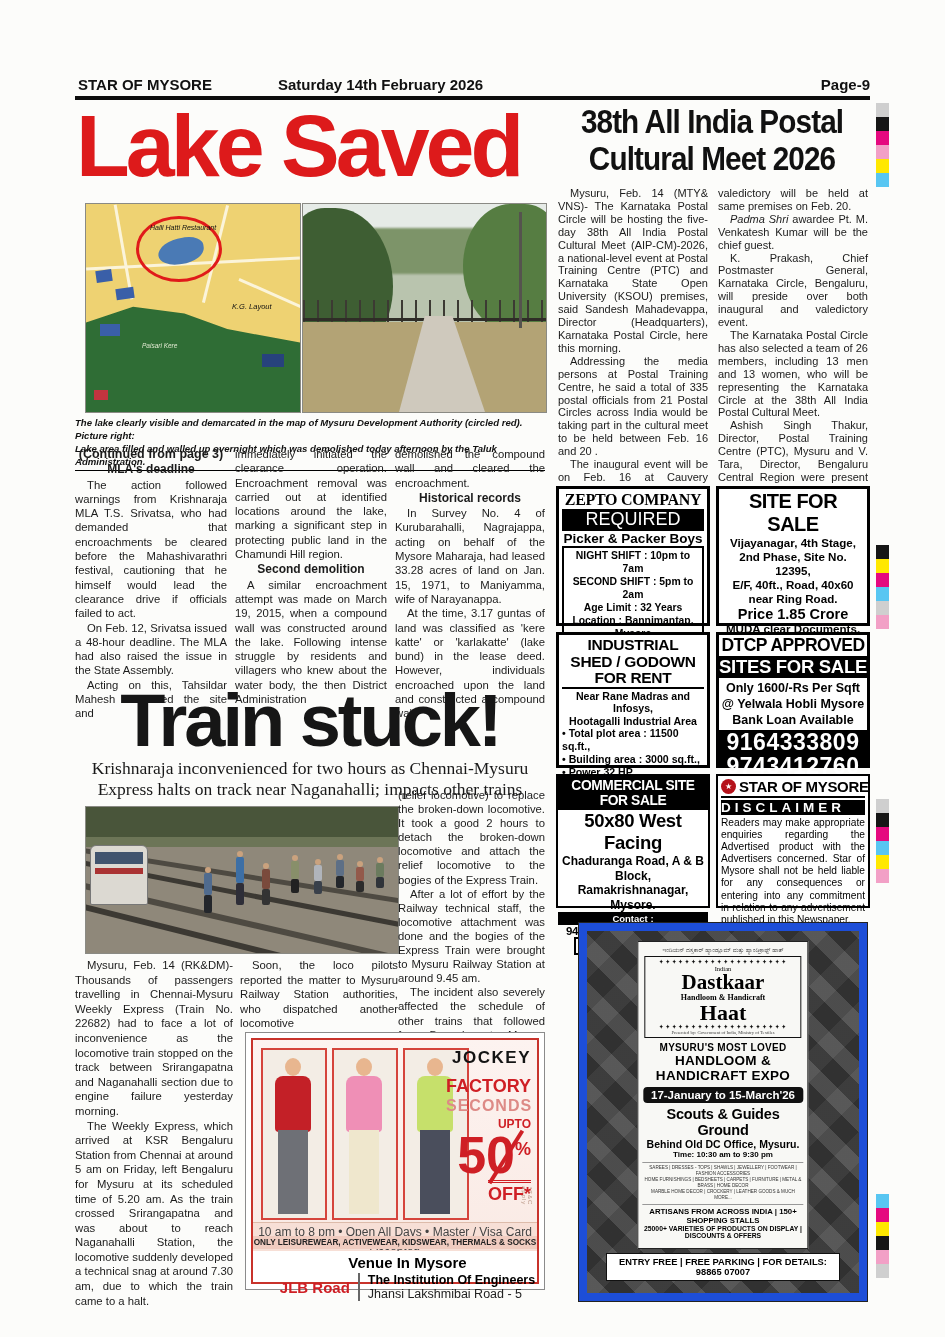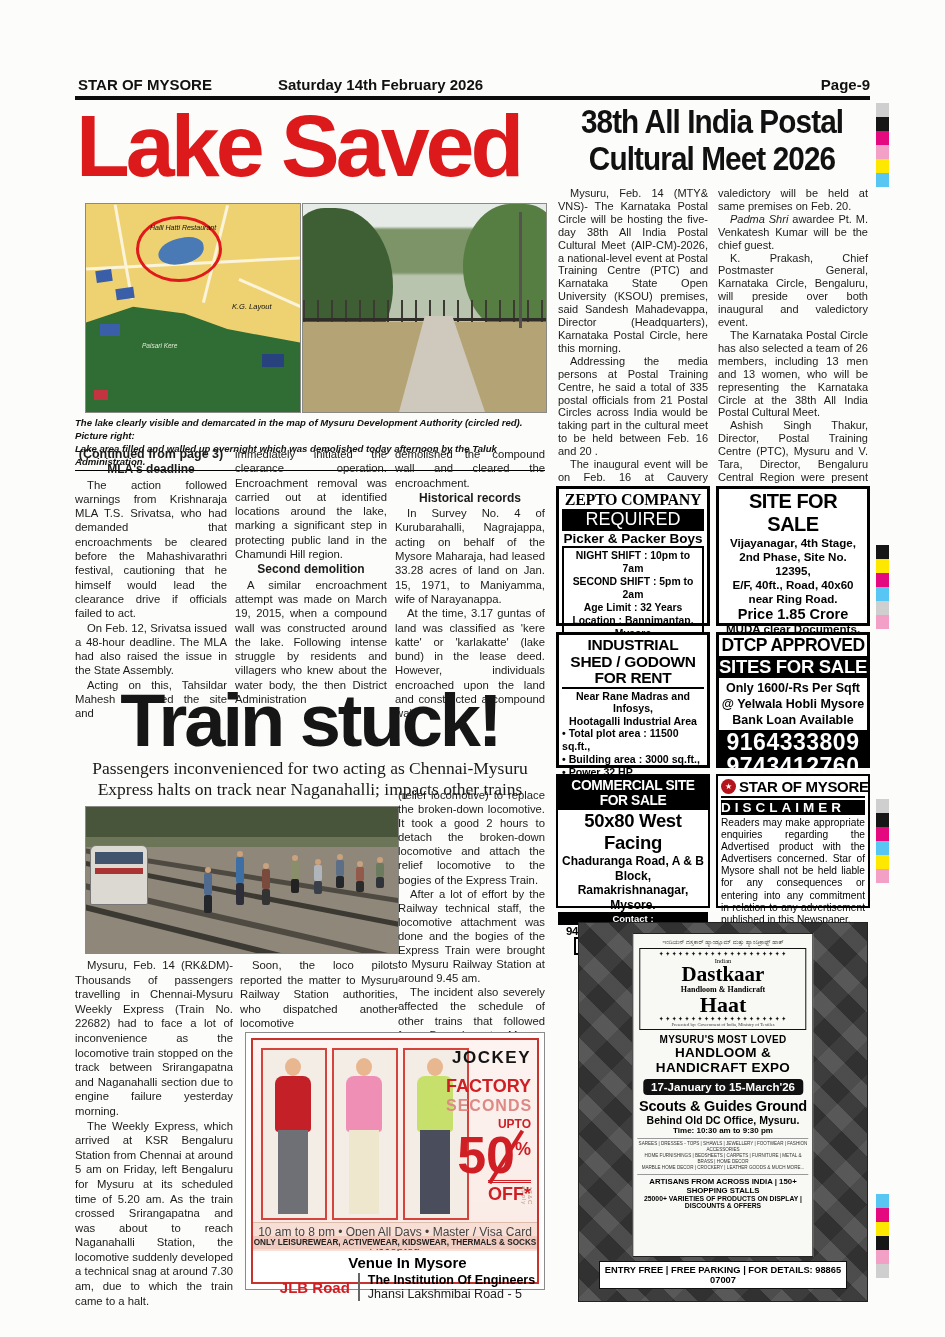--- a/index.html
+++ b/index.html
@@ -111,21 +111,21 @@
   .jk-range{position:absolute;left:0;right:0;top:196px;background:#f0ccc0;font-size:8.2px;font-weight:bold;color:#222;padding:2px 0;text-align:center;}
   .jk-venue{position:absolute;left:0;right:0;top:211px;bottom:0;background:#fff;text-align:center;padding-left:25px;}
   .jk-vt{font-size:15px;font-weight:bold;margin-top:3px;}
   .jk-row{display:flex;align-items:center;justify-content:center;gap:8px;margin-top:2px;}
   .jk-road{color:#cf1f25;font-size:15px;font-weight:bold;}
   .jk-div{width:2px;height:28px;background:#666;}
   .jk-vn{font-size:12.5px;font-weight:bold;text-align:left;}
   .jk-va{font-size:12.5px;text-align:left;color:#222;}
 
   
-  .dk{border:1.5px solid #222;background:#1d4ed8;}
+  .dk{border:1.5px solid #222;background:#1d4ed8;padding:8px;}
   .dk-in{position:relative;height:100%;box-sizing:border-box;
      background:
        repeating-linear-gradient(45deg,rgba(90,90,90,.55) 0 16px,rgba(40,40,40,.55) 16px 34px),
        repeating-linear-gradient(-45deg,#565656 0 22px,#3c3c3c 22px 46px);}
   .dk-panel{position:absolute;left:50%;transform:translateX(-50%);top:10px;bottom:44px;width:63%;
      background:#f8f8f5;border:1px solid #222;padding:5px 4px;box-sizing:border-box;text-align:center;overflow:hidden;}
   .dk-kan{font-size:6px;color:#333;line-height:7px;}
   .dk-logo{border:1px solid #111;margin:2px 2px;padding:1px 0;font-family:"Liberation Serif",serif;}
   .dk-stars{font-size:6.5px;letter-spacing:1px;line-height:7px;color:#111;}
   .dk-indian{font-size:6.5px;}
@@ -225,21 +225,21 @@
   </div>
   <div class="abs coltext" style="left:395px;top:447px;width:150px;">
     <p class="para noindent">demolished the compound wall and cleared the encroachment.</p>
     <div class="subhead">Historical records</div>
     <p class="para">In Survey No. 4 of Kurubarahalli, Nagrajappa, acting on behalf of the Mysore Maharaja, had leased 33.28 acres of land on Jan. 15, 1971, to Maniyamma, wife of Narayanappa.</p>
     <p class="para">At the time, 3.17 guntas of land was classified as 'kere katte' or 'karlakatte' (lake bund) in the lease deed. However, individuals encroached upon the land and constructed a compound wall.</p>
   </div>
 
   <div class="abs train-head" style="left:75px;top:684px;width:470px;">Train stuck!</div>
   <div class="abs deck" style="left:70px;top:758px;width:480px;">
-    <div>Passengers inconvenienced for two acting as Chennai-Mysuru</div>
+    <div>Krishnaraja inconvenienced for two hours as Chennai-Mysuru</div>
     <div>Express halts on track near Naganahalli; impacts other trains</div>
   </div>
 
   <div class="photo" style="left:85px;top:806px;width:312px;height:146px;background:#8f887a;">
     <div class="abs" style="left:0;top:0;width:100%;height:34px;background:#49553a;"></div>
     <div class="abs" style="left:0;top:30px;width:100%;height:10px;background:#6c7557;"></div>
     <div class="abs" style="left:-10px;top:40px;width:360px;height:5px;background:#4e4a42;transform:rotate(9deg);transform-origin:left;"></div>
     <div class="abs" style="left:-10px;top:52px;width:370px;height:5px;background:#3c3933;transform:rotate(11deg);transform-origin:left;"></div>
     <div class="abs" style="left:-10px;top:74px;width:380px;height:6px;background:#4e4a42;transform:rotate(13deg);transform-origin:left;"></div>
     <div class="abs" style="left:-10px;top:95px;width:380px;height:6px;background:#3c3933;transform:rotate(14deg);transform-origin:left;"></div>

